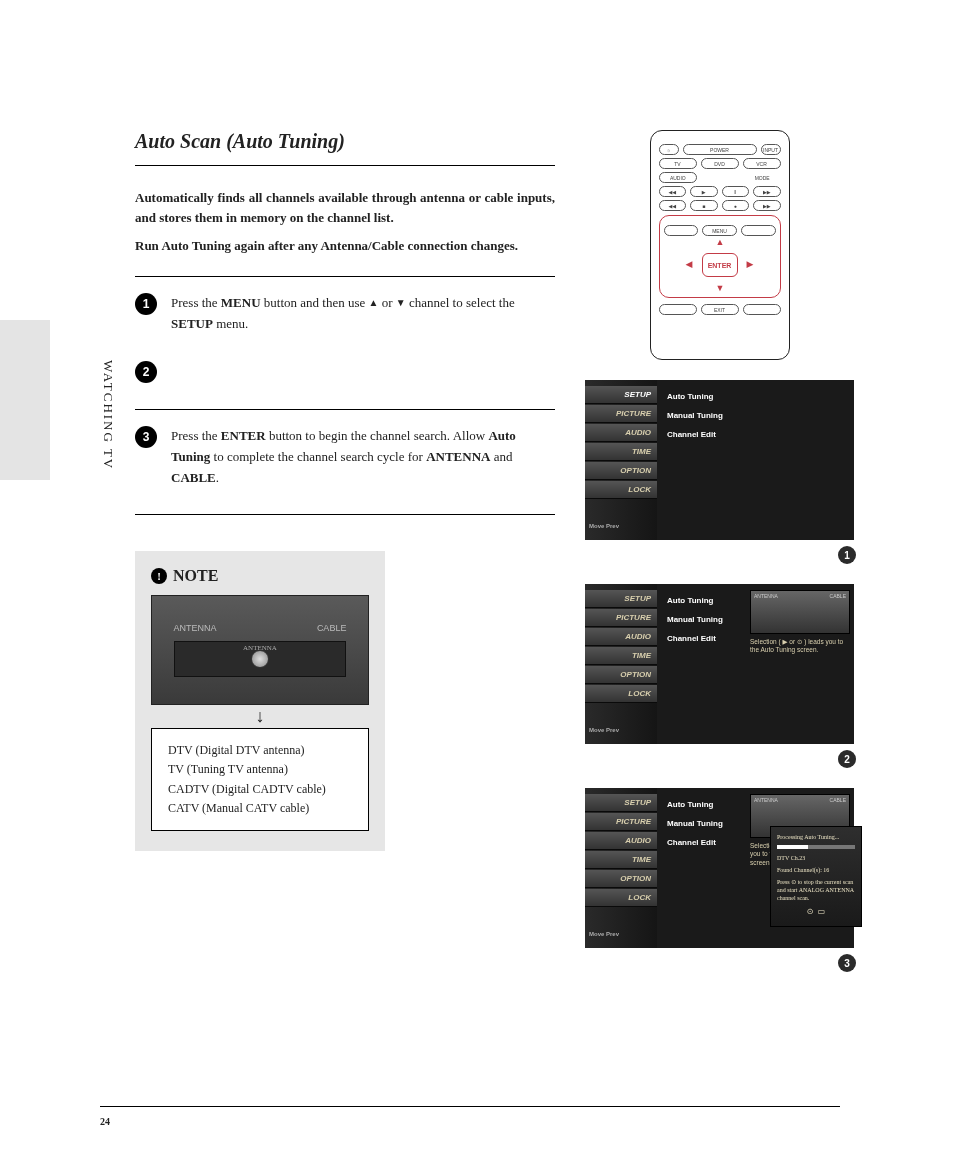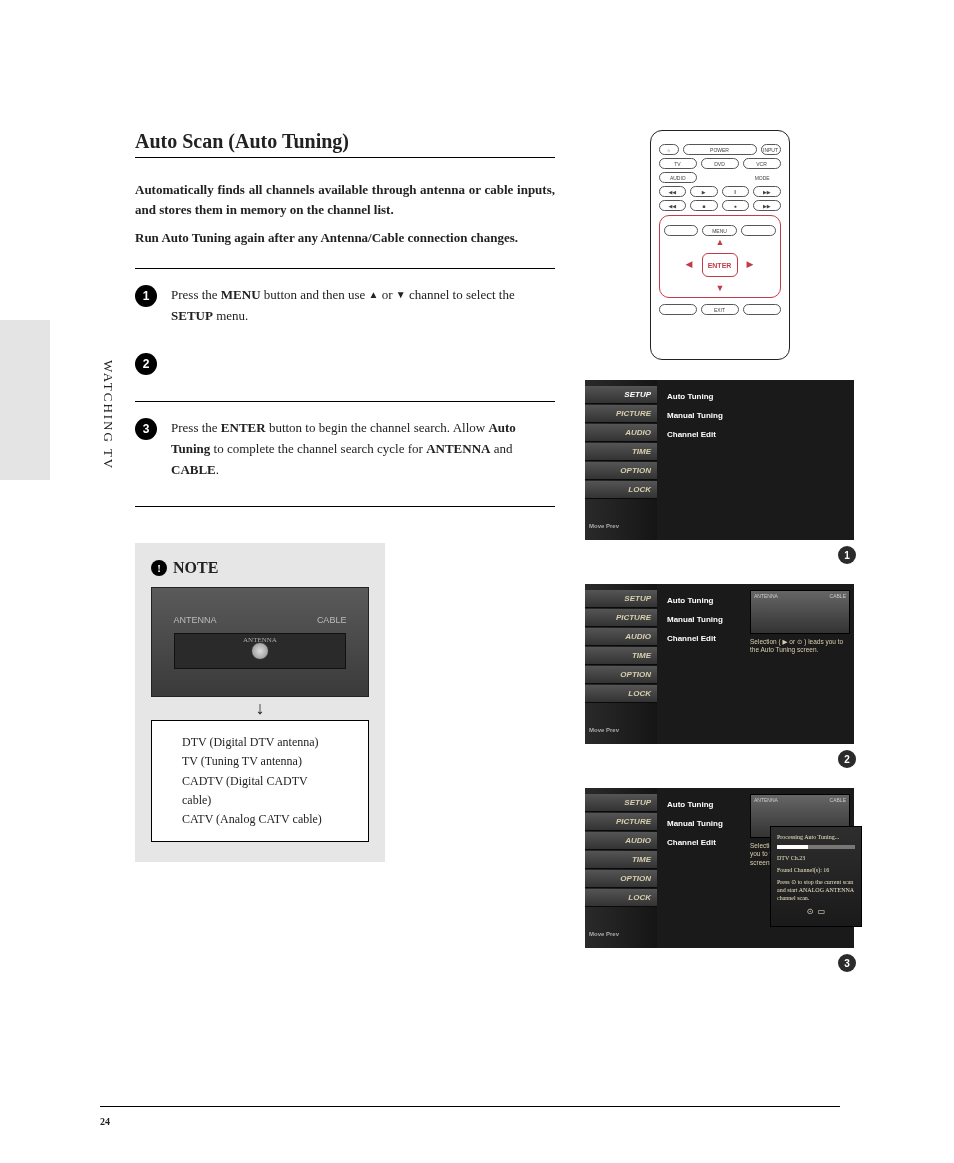--- a/index.html
+++ b/index.html
@@ -37,22 +37,23 @@
     font-weight: 500;
     letter-spacing: 0.5px;
     margin-bottom: 36px;
     font-family: Georgia, serif;
   }
   h2.subtitle {
     font-size: 20px;
     font-weight: 600;
     margin-bottom: 22px;
     border-bottom: 1px solid #000;
-    padding-bottom: 4px;
+    padding-bottom: 12px;
     width: 420px;
+    font-style: italic;
   }
   .two-col {
     display: flex;
     gap: 30px;
     align-items: flex-start;
   }
   .left-col { width: 420px; }
   .right-col { flex: 1; position: relative; }
   .intro p {
     font-size: 13px;
@@ -134,21 +135,21 @@
   .jack {
     width: 18px; height: 18px; border-radius: 50%;
     background: radial-gradient(circle,#ddd,#888);
     border: 1px solid #333;
   }
   .jack-lbl { color:#aaa; font-size:7px; position:absolute; top:2px; }
   .note-arrow { text-align:center; font-size:18px; line-height:0.6; margin:2px 0 6px; }
   .note-list {
     background: #fff;
     border: 1px solid #000;
-    padding: 12px 30px;
+    padding: 12px 16px;
     font-size: 12px;
     line-height: 1.6;
   }
 
   
   .remote {
     width: 140px;
     height: 230px;
     margin: 0 auto 20px;
     border: 1px solid #222;
@@ -336,21 +337,21 @@
           <div class="jack-row">
             <span class="jack-lbl">ANTENNA</span>
             <div class="jack"></div>
           </div>
         </div>
         <div class="note-arrow">↓</div>
         <div class="note-list">
           <div>DTV (Digital DTV antenna)</div>
           <div>TV (Tuning TV antenna)</div>
           <div>CADTV (Digital CADTV cable)</div>
-          <div>CATV (Analog CATV cable)</div>
+          <div>CATV (Manual CATV cable)</div>
         </div>
       </div>
     </div>
 
     <div class="right-col">
 
       <div class="remote">
         <div class="rrow">
           <div class="rbtn" style="width:16px">☼</div>
           <div class="rbtn wide">POWER</div>

